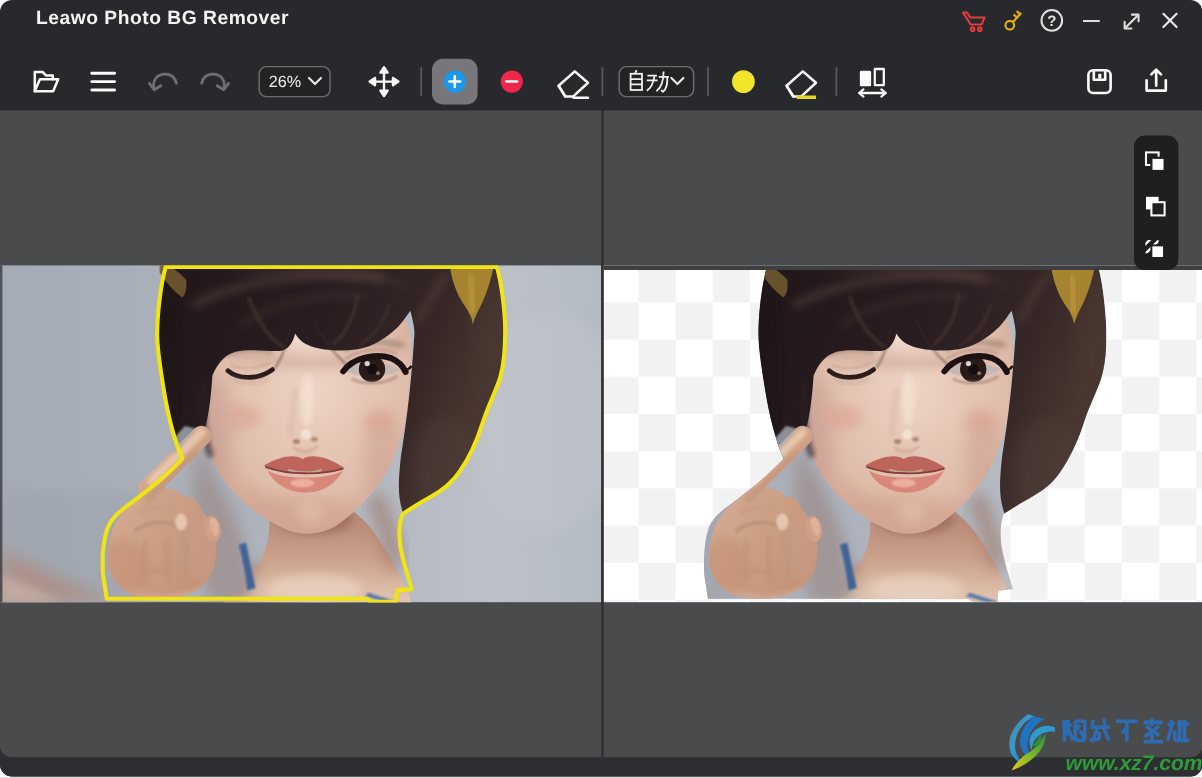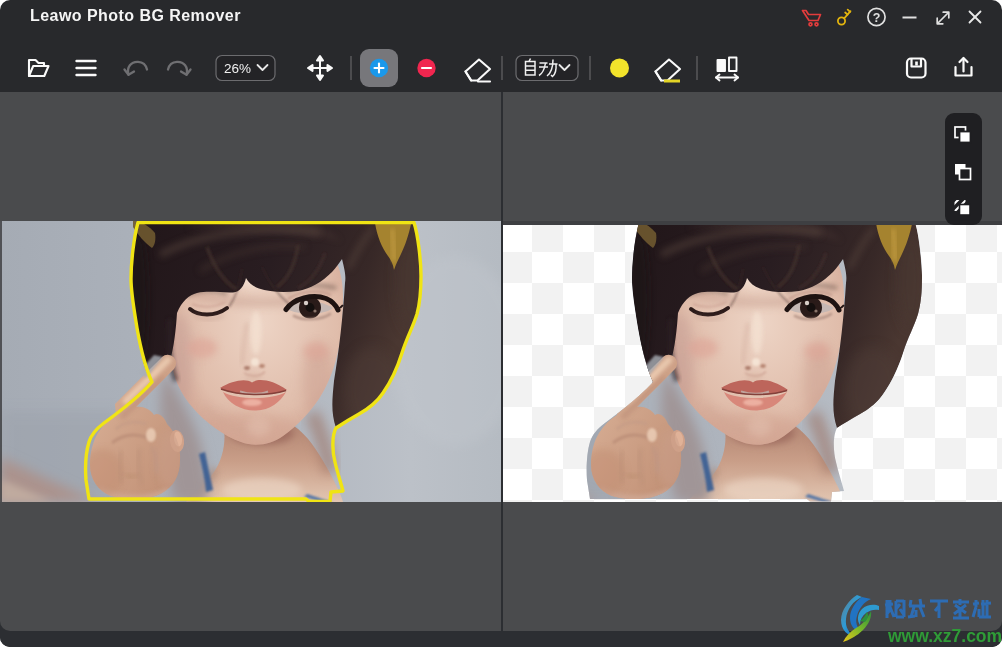--- a/index.html
+++ b/index.html
@@ -2,21 +2,21 @@
 <html><head>
 <meta charset="utf-8">
 <style>
 html,body{margin:0;padding:0;width:1002px;height:648px;background:#fff;overflow:hidden;}
 *{box-sizing:border-box;font-family:"Liberation Sans",sans-serif;}
 .win{position:absolute;left:0;top:0;width:1002px;height:647px;border-radius:10px;overflow:hidden;background:#28292c;}
 .title{position:absolute;left:30px;top:7px;font-size:16px;font-weight:bold;color:#f5f5f5;letter-spacing:0.45px;}
 #tbicons,#toolbar{position:absolute;left:0;}
 #tbicons{top:0;}
 #toolbar{top:36px;}
-.content{position:absolute;left:0;top:92px;width:1002px;height:556px;background:#2c2e32;}
+.content{position:absolute;left:0;top:92px;width:1002px;height:556px;background:#2c2e32;font-style:italic;}
 .panelL{position:absolute;left:0;top:0;width:501px;height:539px;background:#4a4b4d;border-radius:0 0 0 10px;}
 .panelR{position:absolute;left:503px;top:0;width:499px;height:539px;background:#4a4b4d;border-radius:0 0 10px 0;}
 #photoL{position:absolute;left:0;top:129px;}
 #photoR{position:absolute;left:503px;top:129px;}
 .fpanel{position:absolute;left:945px;top:21px;width:37px;height:112px;background:#1f1f22;border-radius:9px;}
 .wm{position:absolute;left:835px;top:500px;width:167px;height:56px;}
 </style>
 </head>
 <body>
 <div class="win">

